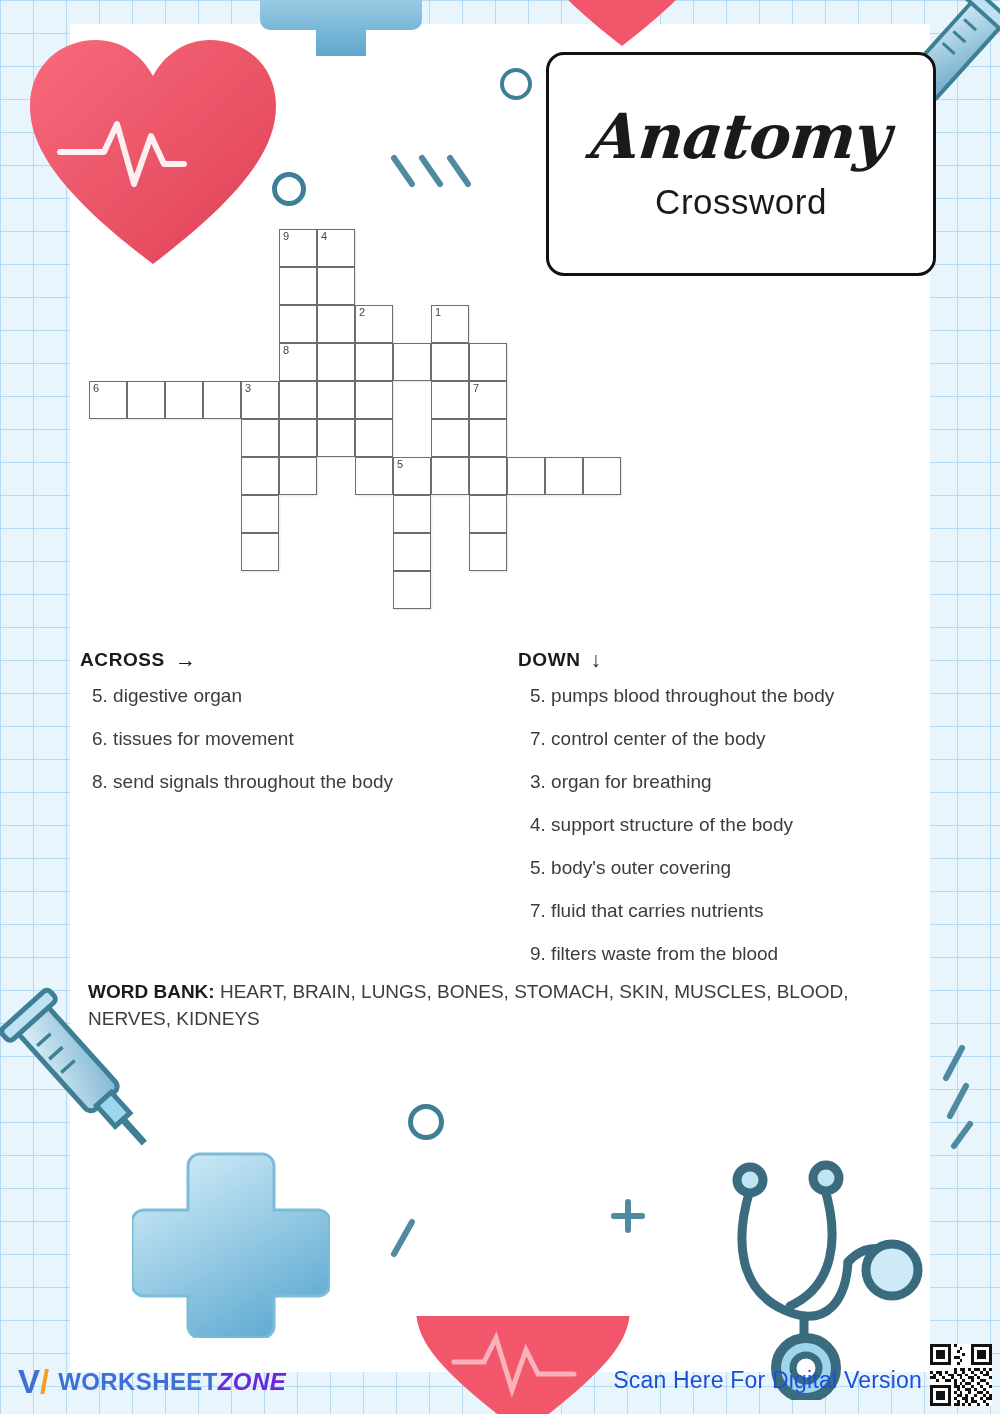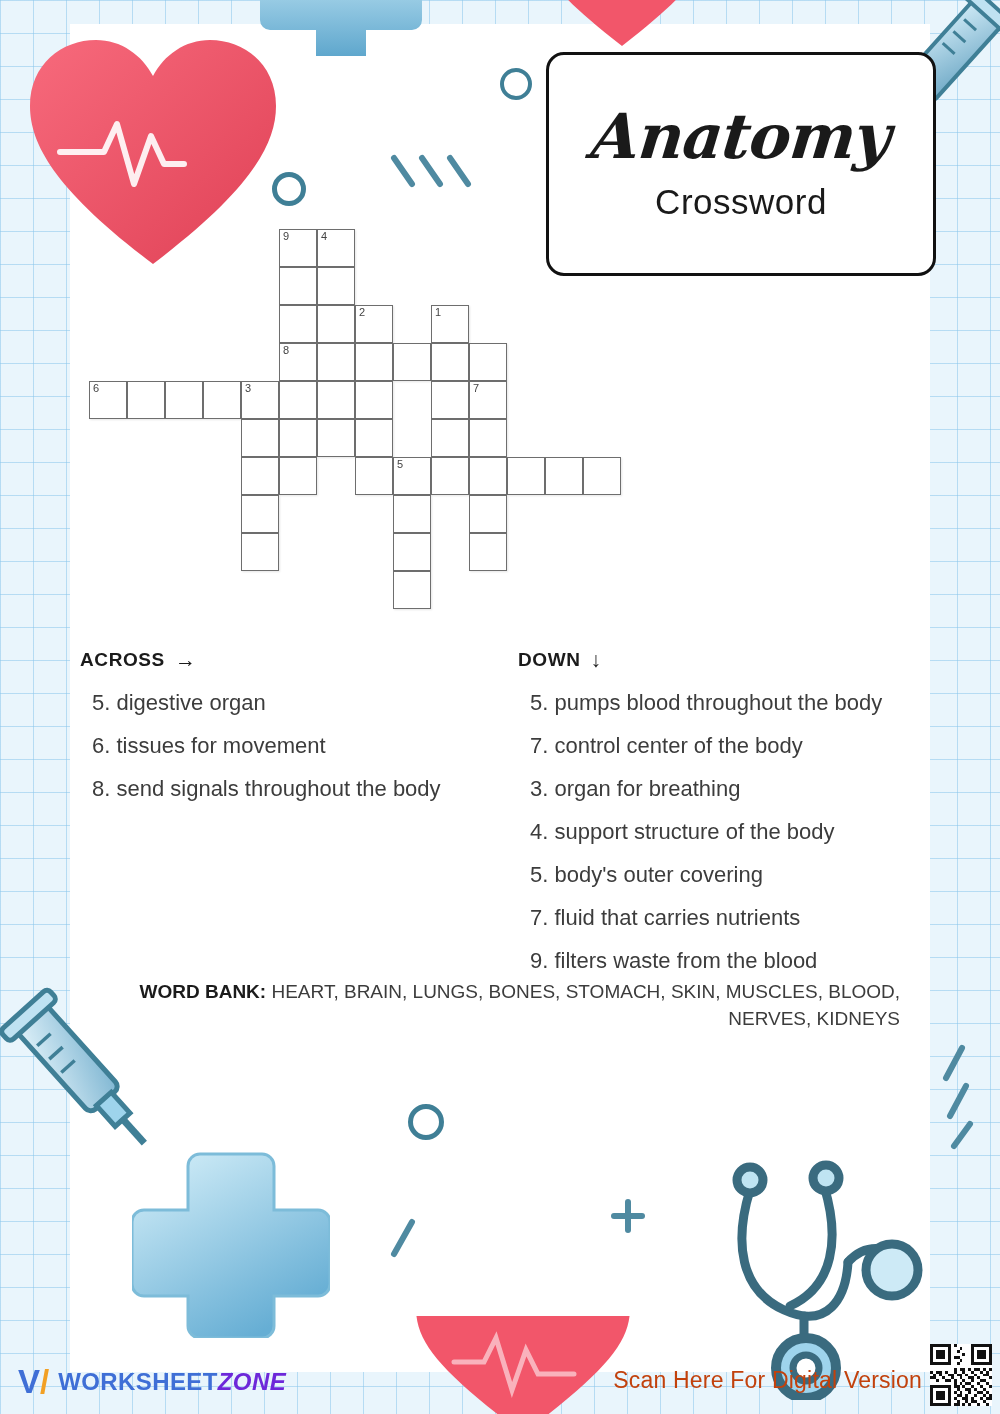--- a/index.html
+++ b/index.html
@@ -62,46 +62,46 @@
     font-family:"Liberation Sans", sans-serif;
   }
 
   
   #clues{position:absolute;left:80px;top:648px;width:840px;z-index:5;}
   .clue-col{position:absolute;top:0;}
   #across-col{left:0;width:420px;}
   #down-col{left:438px;width:420px;}
   .clue-head{
     font-size:19px;font-weight:700;color:#1b1b1b;letter-spacing:.6px;
-    margin-bottom:20px;display:flex;align-items:center;gap:10px;
+    margin-bottom:13px;display:flex;align-items:center;gap:10px;
   }
   .clue-head .arrow{font-size:21px;font-weight:400;}
   .clue{
-    font-size:22px;color:#3c3c3c;line-height:22px;
+    font-size:19px;color:#3c3c3c;line-height:22px;
     margin:0 0 21px 12px;
   }
 
   
   #wordbank{
-    position:absolute;left:100px;top:978px;width:800px;
-    text-align:right;font-size:19px;color:#3c3c3c;line-height:27px;z-index:5;
+    position:absolute;left:88px;top:978px;width:800px;
+    text-align:left;font-size:19px;color:#3c3c3c;line-height:27px;z-index:5;
   }
   #wordbank b{color:#1b1b1b;font-weight:700;}
 
   
   #footer-logo{position:absolute;left:18px;bottom:16px;display:flex;align-items:center;gap:9px;z-index:20;}
   #logo-mark{font-size:33px;font-weight:800;line-height:1;}
   #logo-mark span:nth-child(1){color:#3f6fd6;}
   #logo-mark span:nth-child(2){color:#f2a024;}
   #logo-text{font-size:24px;font-weight:700;letter-spacing:.4px;}
   #logo-text .b{color:#3f6fd6;text-align:right;}
   #logo-text .o{color:#6d28d9;font-style:italic;}
   #scan-text{
     position:absolute;right:78px;bottom:20px;z-index:20;
-    font-size:23px;color:#c2410c;letter-spacing:.2px;
+    font-size:23px;color:#1d4ed8;letter-spacing:.2px;
     font-family:"Liberation Sans", sans-serif;
     text-align:right;
   }
   #qr{
     position:absolute;right:8px;bottom:8px;width:62px;height:62px;z-index:20;
     background:#fff;
   }
 </style>
 </head>
 <body>

